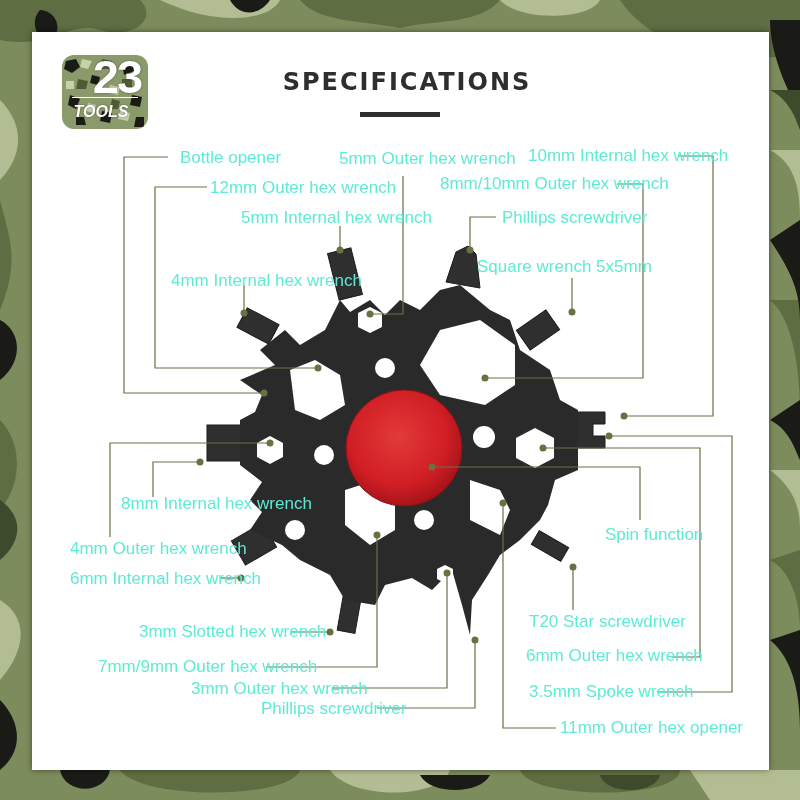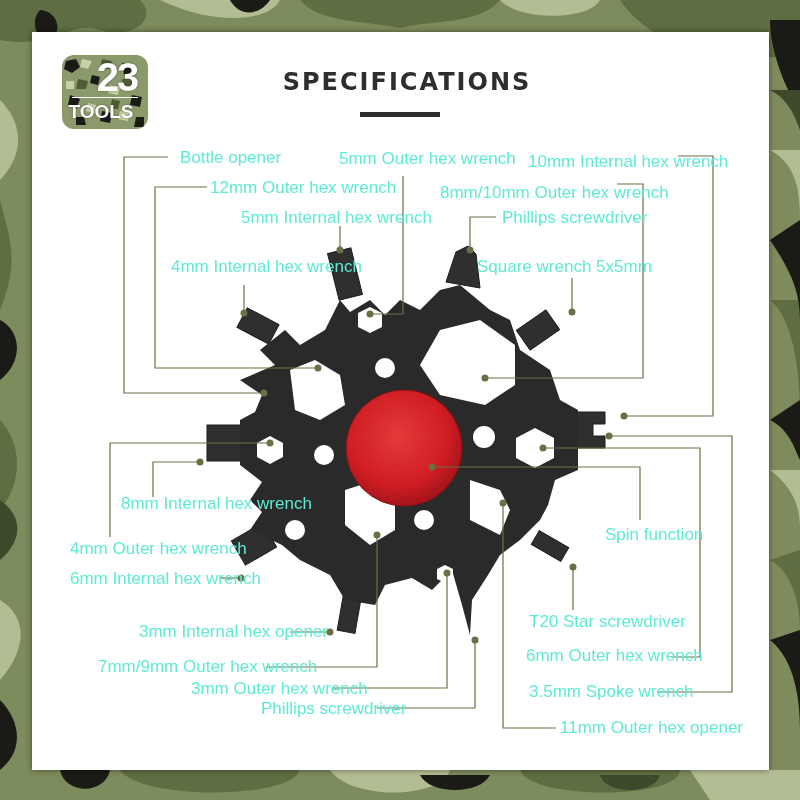--- a/index.html
+++ b/index.html
@@ -1,23 +1,23 @@
 <!DOCTYPE html>
 <html><head>
 <meta charset="utf-8">
 <style>
   html,body{margin:0;padding:0;}
   body{width:800px;height:800px;position:relative;overflow:hidden;background:#4a5a3a;font-family:"Liberation Sans",sans-serif;}
   #camo{position:absolute;left:0;top:0;width:800px;height:800px;}
   #panel{position:absolute;left:32px;top:32px;width:737px;height:738px;background:#ffffff;box-shadow:0 0 6px rgba(0,0,0,.45);}
   #badge{position:absolute;left:62px;top:55px;width:86px;height:74px;border-radius:12px;overflow:hidden;}
   #badge svg{position:absolute;left:0;top:0;}
-  #badge .num{position:absolute;left:0;width:110px;top:2px;text-align:center;color:#fff;font-weight:bold;font-size:40px;letter-spacing:-2px;line-height:40px;text-shadow:0 0 2px rgba(0,0,0,.5);}
+  #badge .num{position:absolute;left:0;width:110px;top:2px;text-align:center;color:#fff;font-weight:bold;font-size:47px;letter-spacing:-2px;line-height:40px;text-shadow:0 0 2px rgba(0,0,0,.5);}
   #badge .rule{position:absolute;left:10px;width:66px;top:42px;height:1px;background:#fff;}
-  #badge .tools{position:absolute;left:0;width:78px;top:44px;text-align:center;color:#fff;font-weight:bold;font-size:19px;line-height:26px;text-shadow:0 0 2px rgba(0,0,0,.5);}
+  #badge .tools{position:absolute;left:0;width:78px;top:44px;text-align:center;color:#fff;font-weight:bold;font-size:16px;line-height:26px;text-shadow:0 0 2px rgba(0,0,0,.5);font-style:italic;}
   #title{position:absolute;left:257px;width:300px;top:68px;text-align:center;font-family:"DejaVu Sans",sans-serif;font-weight:bold;font-size:24px;letter-spacing:2px;color:#2e2e2e;}
   #title-bar{position:absolute;left:360px;top:112px;width:80px;height:5px;background:#2e2e2e;}
   #diagram{position:absolute;left:0;top:0;width:800px;height:800px;}
   .lbl{position:absolute;font-size:17px;color:#5eead4;white-space:nowrap;line-height:14px;}
 </style>
 </head>
 <body>
 
 <svg id="camo" viewBox="0 0 800 800">
   <rect width="800" height="800" fill="#7d8c5c"></rect>
@@ -187,31 +187,31 @@
       <circle cx="377" cy="535" r="3.5"></circle>
       <circle cx="447" cy="573" r="3.5"></circle>
     <circle cx="609" cy="436" r="3.5"></circle>
       <circle cx="475" cy="640" r="3.5"></circle>
       <circle cx="503" cy="503" r="3.5"></circle>
   </g>
 </svg>
 
 <div class="lbl" style="left:180px;top:151px">Bottle opener</div>
 <div class="lbl" style="left:339px;top:152px">5mm Outer hex wrench</div>
-<div class="lbl" style="left:528px;top:155px">10mm Internal hex wrench</div>
+<div class="lbl" style="left:528px;top:149px">10mm Internal hex wrench</div>
 <div class="lbl" style="left:210px;top:181px">12mm Outer hex wrench</div>
-<div class="lbl" style="left:440px;top:186px">8mm/10mm Outer hex wrench</div>
+<div class="lbl" style="left:440px;top:177px">8mm/10mm Outer hex wrench</div>
 <div class="lbl" style="left:241px;top:211px">5mm Internal hex wrench</div>
 <div class="lbl" style="left:502px;top:211px">Phillips screwdriver</div>
-<div class="lbl" style="left:171px;top:260px">4mm Internal hex wrench</div>
+<div class="lbl" style="left:171px;top:274px">4mm Internal hex wrench</div>
 <div class="lbl" style="left:477px;top:260px">Square wrench 5x5mm</div>
 <div class="lbl" style="left:121px;top:497px">8mm Internal hex wrench</div>
 <div class="lbl" style="left:70px;top:542px">4mm Outer hex wrench</div>
 <div class="lbl" style="left:70px;top:572px">6mm Internal hex wrench</div>
 <div class="lbl" style="left:605px;top:528px">Spin function</div>
 <div class="lbl" style="left:529px;top:615px">T20 Star screwdriver</div>
-<div class="lbl" style="left:139px;top:625px">3mm Internal hex opener</div>
+<div class="lbl" style="left:139px;top:625px">3mm Slotted hex wrench</div>
 <div class="lbl" style="left:526px;top:649px">6mm Outer hex wrench</div>
 <div class="lbl" style="left:98px;top:660px">7mm/9mm Outer hex wrench</div>
 <div class="lbl" style="left:191px;top:682px">3mm Outer hex wrench</div>
 <div class="lbl" style="left:529px;top:685px">3.5mm Spoke wrench</div>
 <div class="lbl" style="left:261px;top:702px">Phillips screwdriver</div>
 <div class="lbl" style="left:560px;top:721px">11mm Outer hex opener</div>
 
 </body></html>

